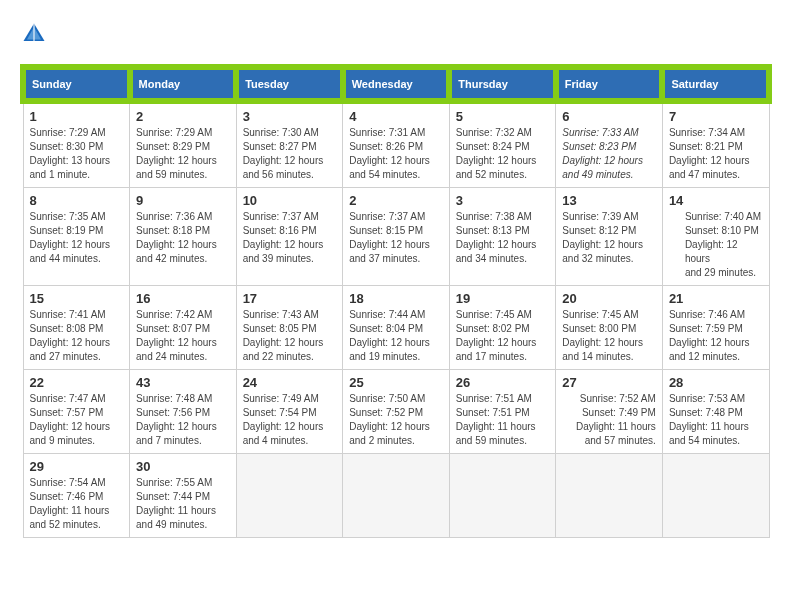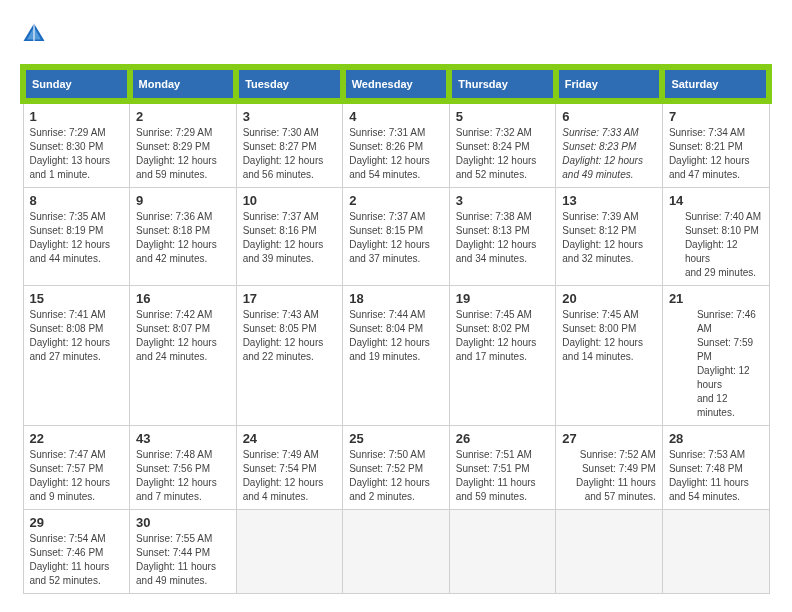--- a/index.html
+++ b/index.html
@@ -265,21 +265,21 @@
         </td>
         <td>
           <span class="day-num">20</span>
           <div class="day-info" style="white-space: pre-line;">Sunrise: 7:45 AM
 Sunset: 8:00 PM
 Daylight: 12 hours
 and 14 minutes.</div>
         </td>
         <td>
           <span class="day-num">21</span>
-          <div class="day-info" style="white-space: pre-line; margin-left: 28px;">Sunrise: 7:46 AM
+          <div class="day-info" style="white-space: pre-line;">Sunrise: 7:46 AM
 Sunset: 7:59 PM
 Daylight: 12 hours
 and 12 minutes.</div>
         </td>
       </tr>
       <tr>
         <td>
           <span class="day-num">22</span>
           <div class="day-info" style="white-space: pre-line;">Sunrise: 7:47 AM
 Sunset: 7:57 PM

